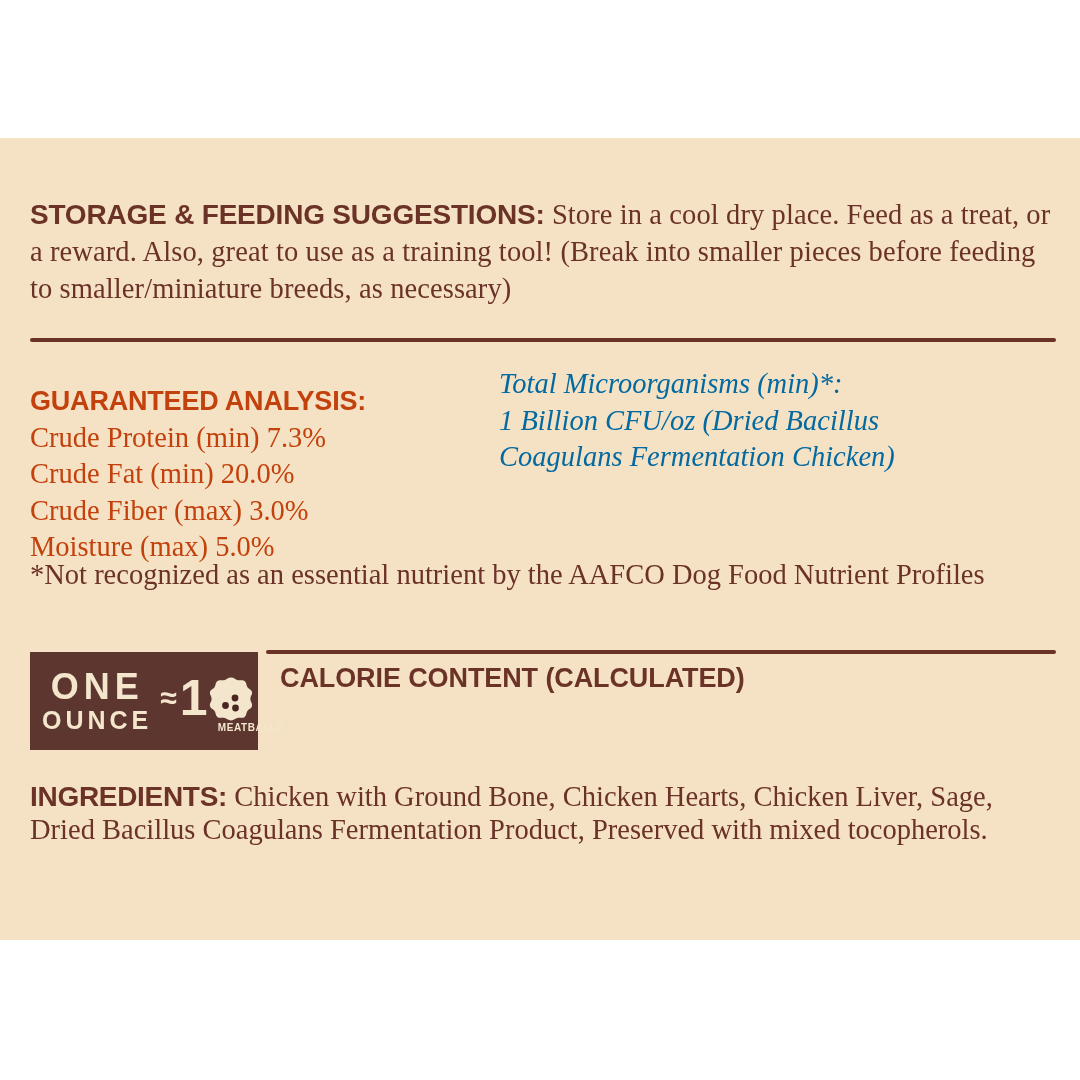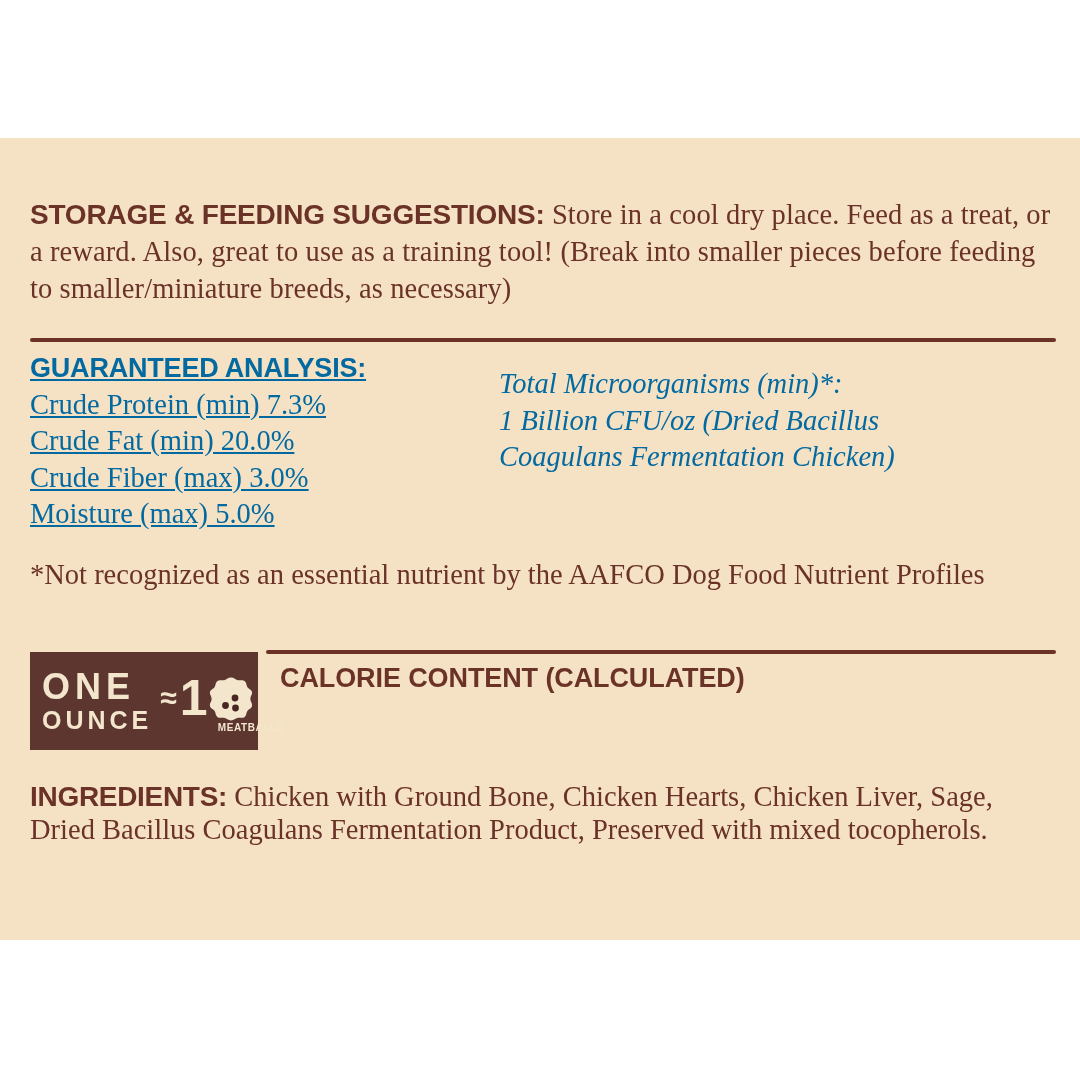--- a/index.html
+++ b/index.html
@@ -64,26 +64,25 @@
   #rule-mid {
     left: 236px;
     top: 512px;
     width: 790px;
   }
 
   
   #ga-block {
     position: absolute;
     left: 0;
-    top: 212px;
+    top: 245px;
     width: 470px;
     font-size: 28.5px;
     line-height: 36.5px;
-    color: #0369a1;
-    text-decoration: underline;
+    color: #c2410c;
   }
   #ga-block .ga-heading {
     font-family: "Liberation Sans", "DejaVu Sans", sans-serif;
     font-weight: bold;
     font-size: 27px;
     letter-spacing: -0.2px;
     line-height: 36.5px;
   }
   #ga-block .ga-row {
     white-space: nowrap;
@@ -128,21 +127,21 @@
     background: #5e3630;
     display: flex;
     align-items: center;
     justify-content: flex-start;
     padding: 0 0 0 12px;
     box-sizing: border-box;
   }
   .badge-left {
     display: flex;
     flex-direction: column;
-    align-items: flex-start;
+    align-items: center;
     justify-content: center;
     line-height: 1;
     font-family: "Liberation Sans", "DejaVu Sans", sans-serif;
     color: #f3e6cd;
   }
   .badge-one {
     font-size: 36px;
     font-weight: bold;
     letter-spacing: 5px;
     transform: scaleX(1.0);

